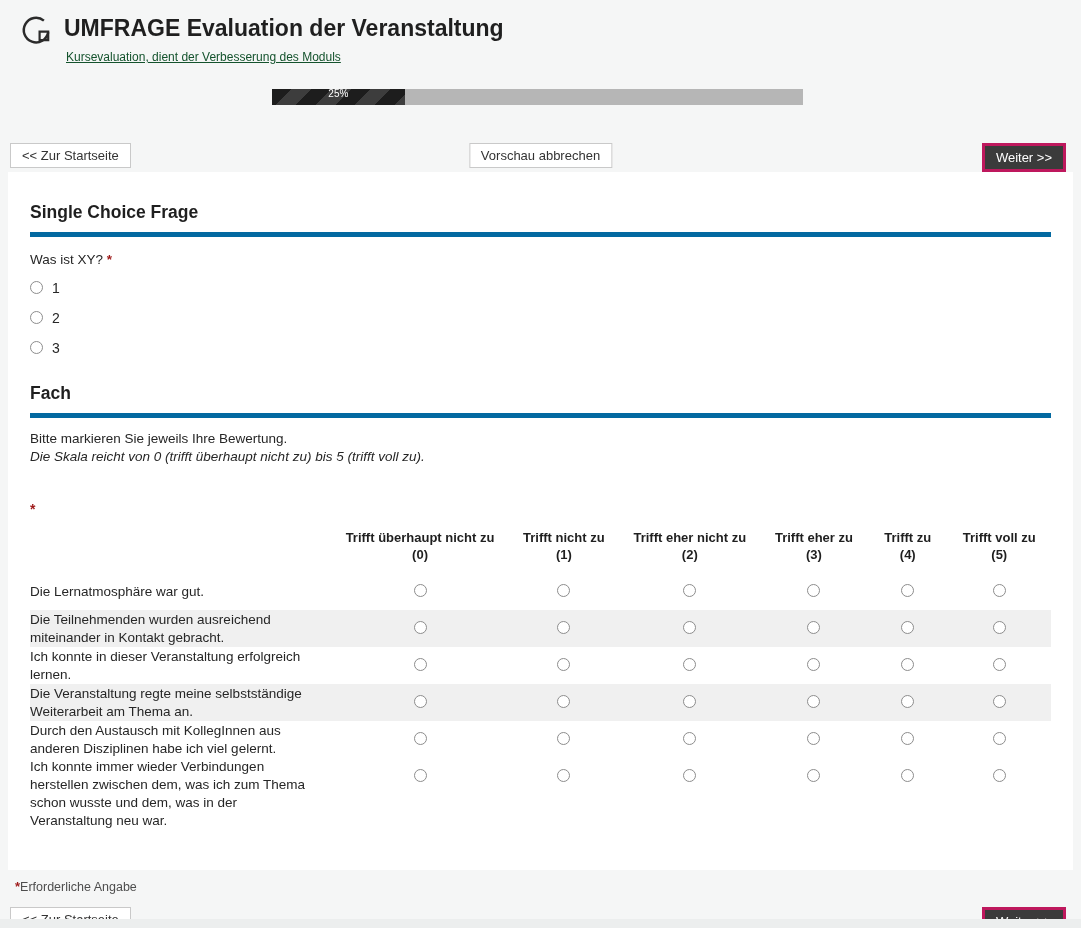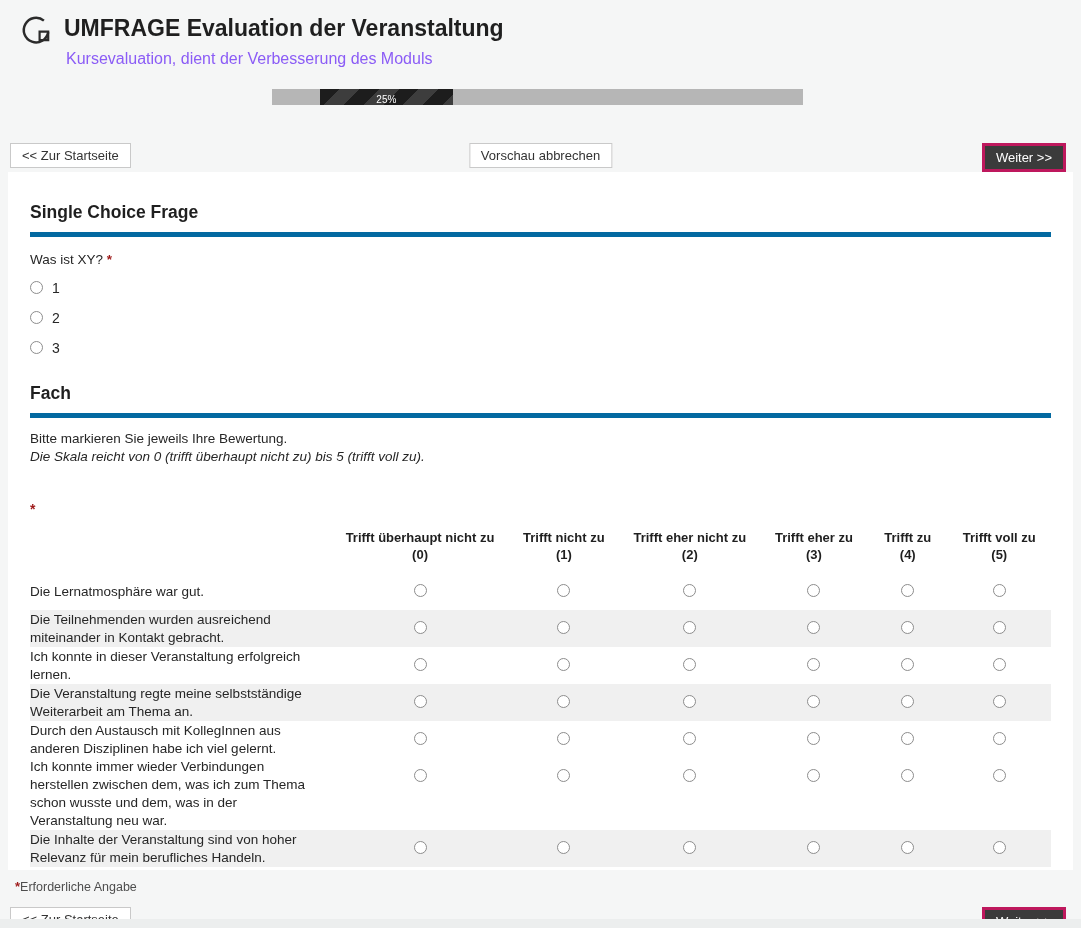--- a/index.html
+++ b/index.html
@@ -2,27 +2,27 @@
 <html lang="de"><head>
 <meta charset="utf-8">
 <style>
   html,body{margin:0;padding:0;}
   .page{position:relative;width:1081px;height:928px;background:#f5f6f6;overflow:hidden;
         font-family:"Liberation Sans",sans-serif;color:#262626;}
 
   
   .logo{position:absolute;left:20px;top:13px;width:36px;height:38px;}
   .title{position:absolute;left:64px;top:15px;font-size:23px;font-weight:bold;color:#1f1f1f;white-space:nowrap;}
-  .subtitle{position:absolute;left:66px;top:50px;font-size:16px;color:#8b5cf6;white-space:nowrap;}
+  .subtitle{position:absolute;left:66px;top:50px;font-size:12px;color:#14532d;white-space:nowrap;text-decoration:underline;}
 
   
   .progress-track{position:absolute;left:272px;top:89px;width:531px;height:16px;background:#b6b6b6;}
   .progress-fill{height:100%;width:25%;
      background:repeating-linear-gradient(135deg,#1d1d1d 0 14px,#3d3d3d 14px 28px);
-     display:flex;align-items:flex-end;justify-content:center;margin-left:48px;}
+     display:flex;align-items:flex-start;justify-content:center;}
   .progress-label{color:#fff;font-size:10px;line-height:10px;}
 
   
   .btn{position:absolute;font-size:13px;line-height:15px;padding:4px 11px;border:1px solid #c9c9c9;
        background:#fff;color:#333;cursor:pointer;white-space:nowrap;font-family:inherit;}
   .btn-dark{background:#3b3b3b;color:#fff;border:3px solid #be185d;}
   .back-top{left:10px;top:143px;}
   .cancel-top{left:50%;transform:translateX(-50%);top:143px;}
   .next-top{right:15px;top:143px;}
   .back-bottom{left:10px;top:907px;}
@@ -175,29 +175,20 @@
           </tr>
           <tr>
             <td class="qtext">Ich konnte immer wieder Verbindungen herstellen zwischen dem, was ich zum Thema schon wusste und dem, was in der Veranstaltung neu war.</td>
             <td class="acell"><input type="radio" name="mrow6" style=""></td>
             <td class="acell"><input type="radio" name="mrow6" style=""></td>
             <td class="acell"><input type="radio" name="mrow6" style=""></td>
             <td class="acell"><input type="radio" name="mrow6" style=""></td>
             <td class="acell"><input type="radio" name="mrow6" style=""></td>
             <td class="acell"><input type="radio" name="mrow6" style=""></td>
           </tr>
-          <tr class="alt">
-            <td class="qtext">Die Inhalte der Veranstaltung sind von hoher Relevanz für mein berufliches Handeln.</td>
-            <td class="acell"><input type="radio" name="mrow7" style=""></td>
-            <td class="acell"><input type="radio" name="mrow7" style=""></td>
-            <td class="acell"><input type="radio" name="mrow7" style=""></td>
-            <td class="acell"><input type="radio" name="mrow7" style=""></td>
-            <td class="acell"><input type="radio" name="mrow7" style=""></td>
-            <td class="acell"><input type="radio" name="mrow7" style=""></td>
-          </tr>
         </tbody>
     </table>
 
   </div>
 
   <div class="footer-note">
     <span class="req">*</span><span>Erforderliche Angabe</span>
   </div>
 
   <button class="btn back-bottom">&lt;&lt; Zur Startseite</button>

